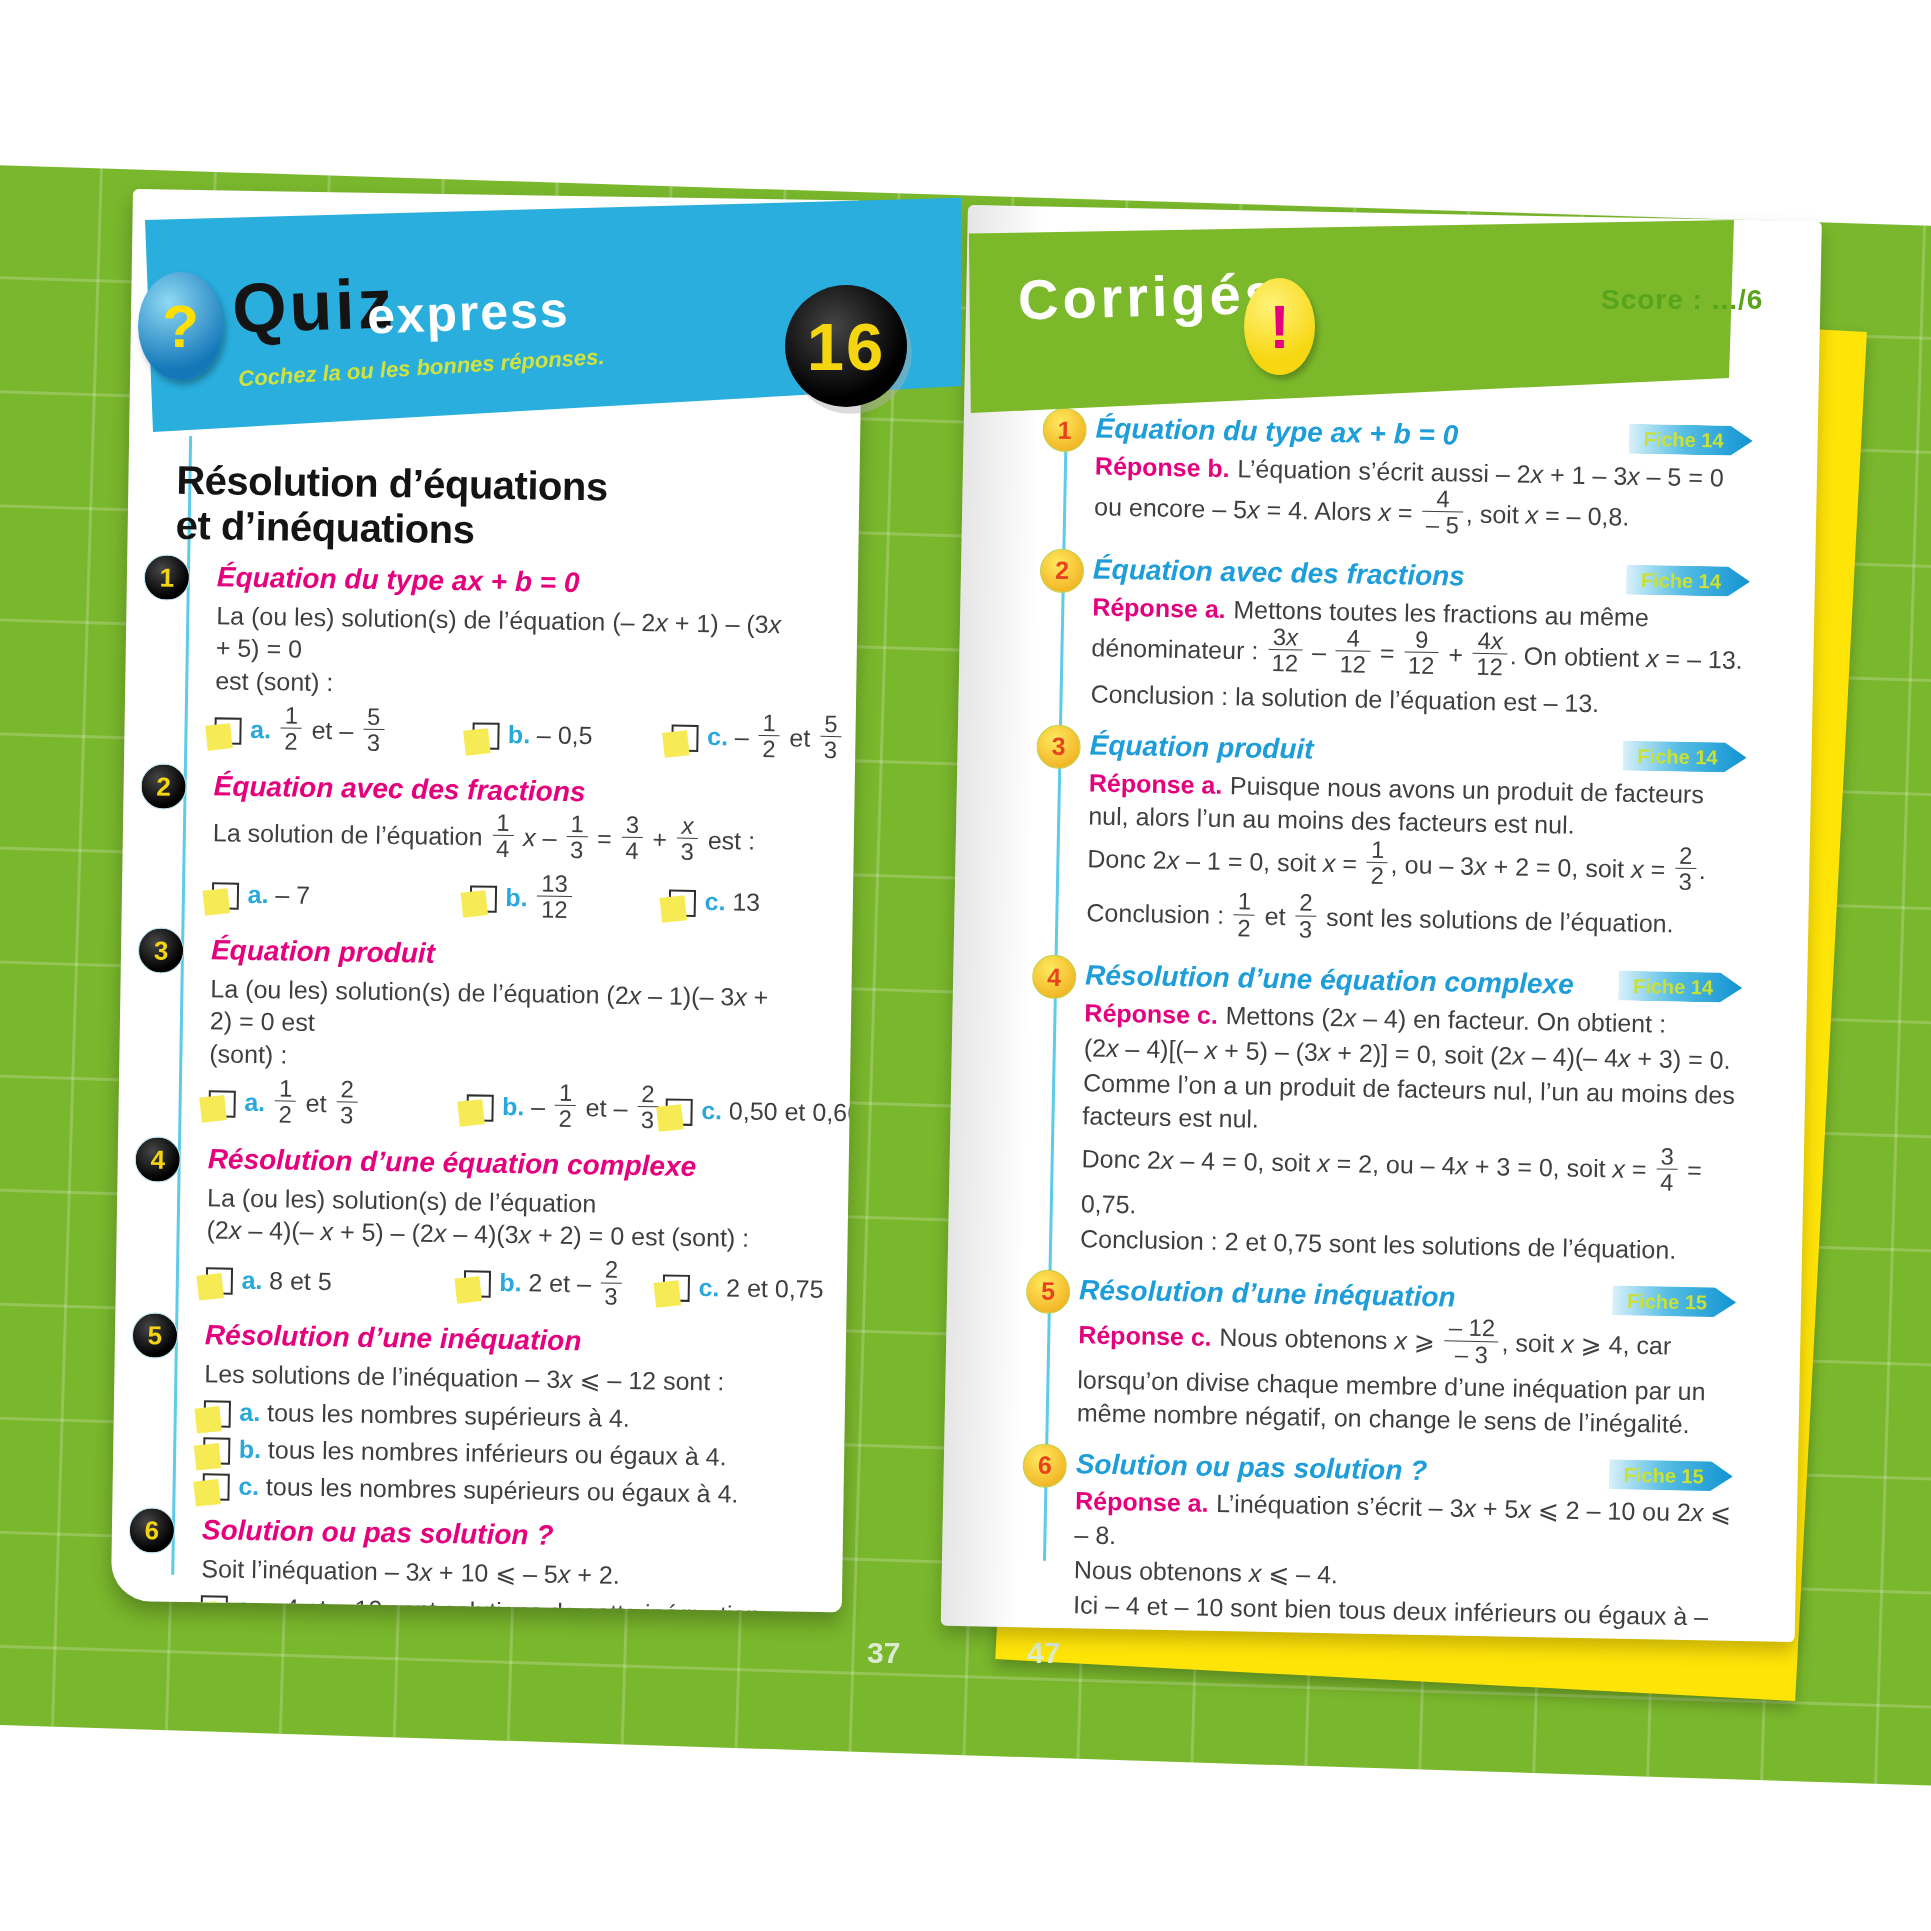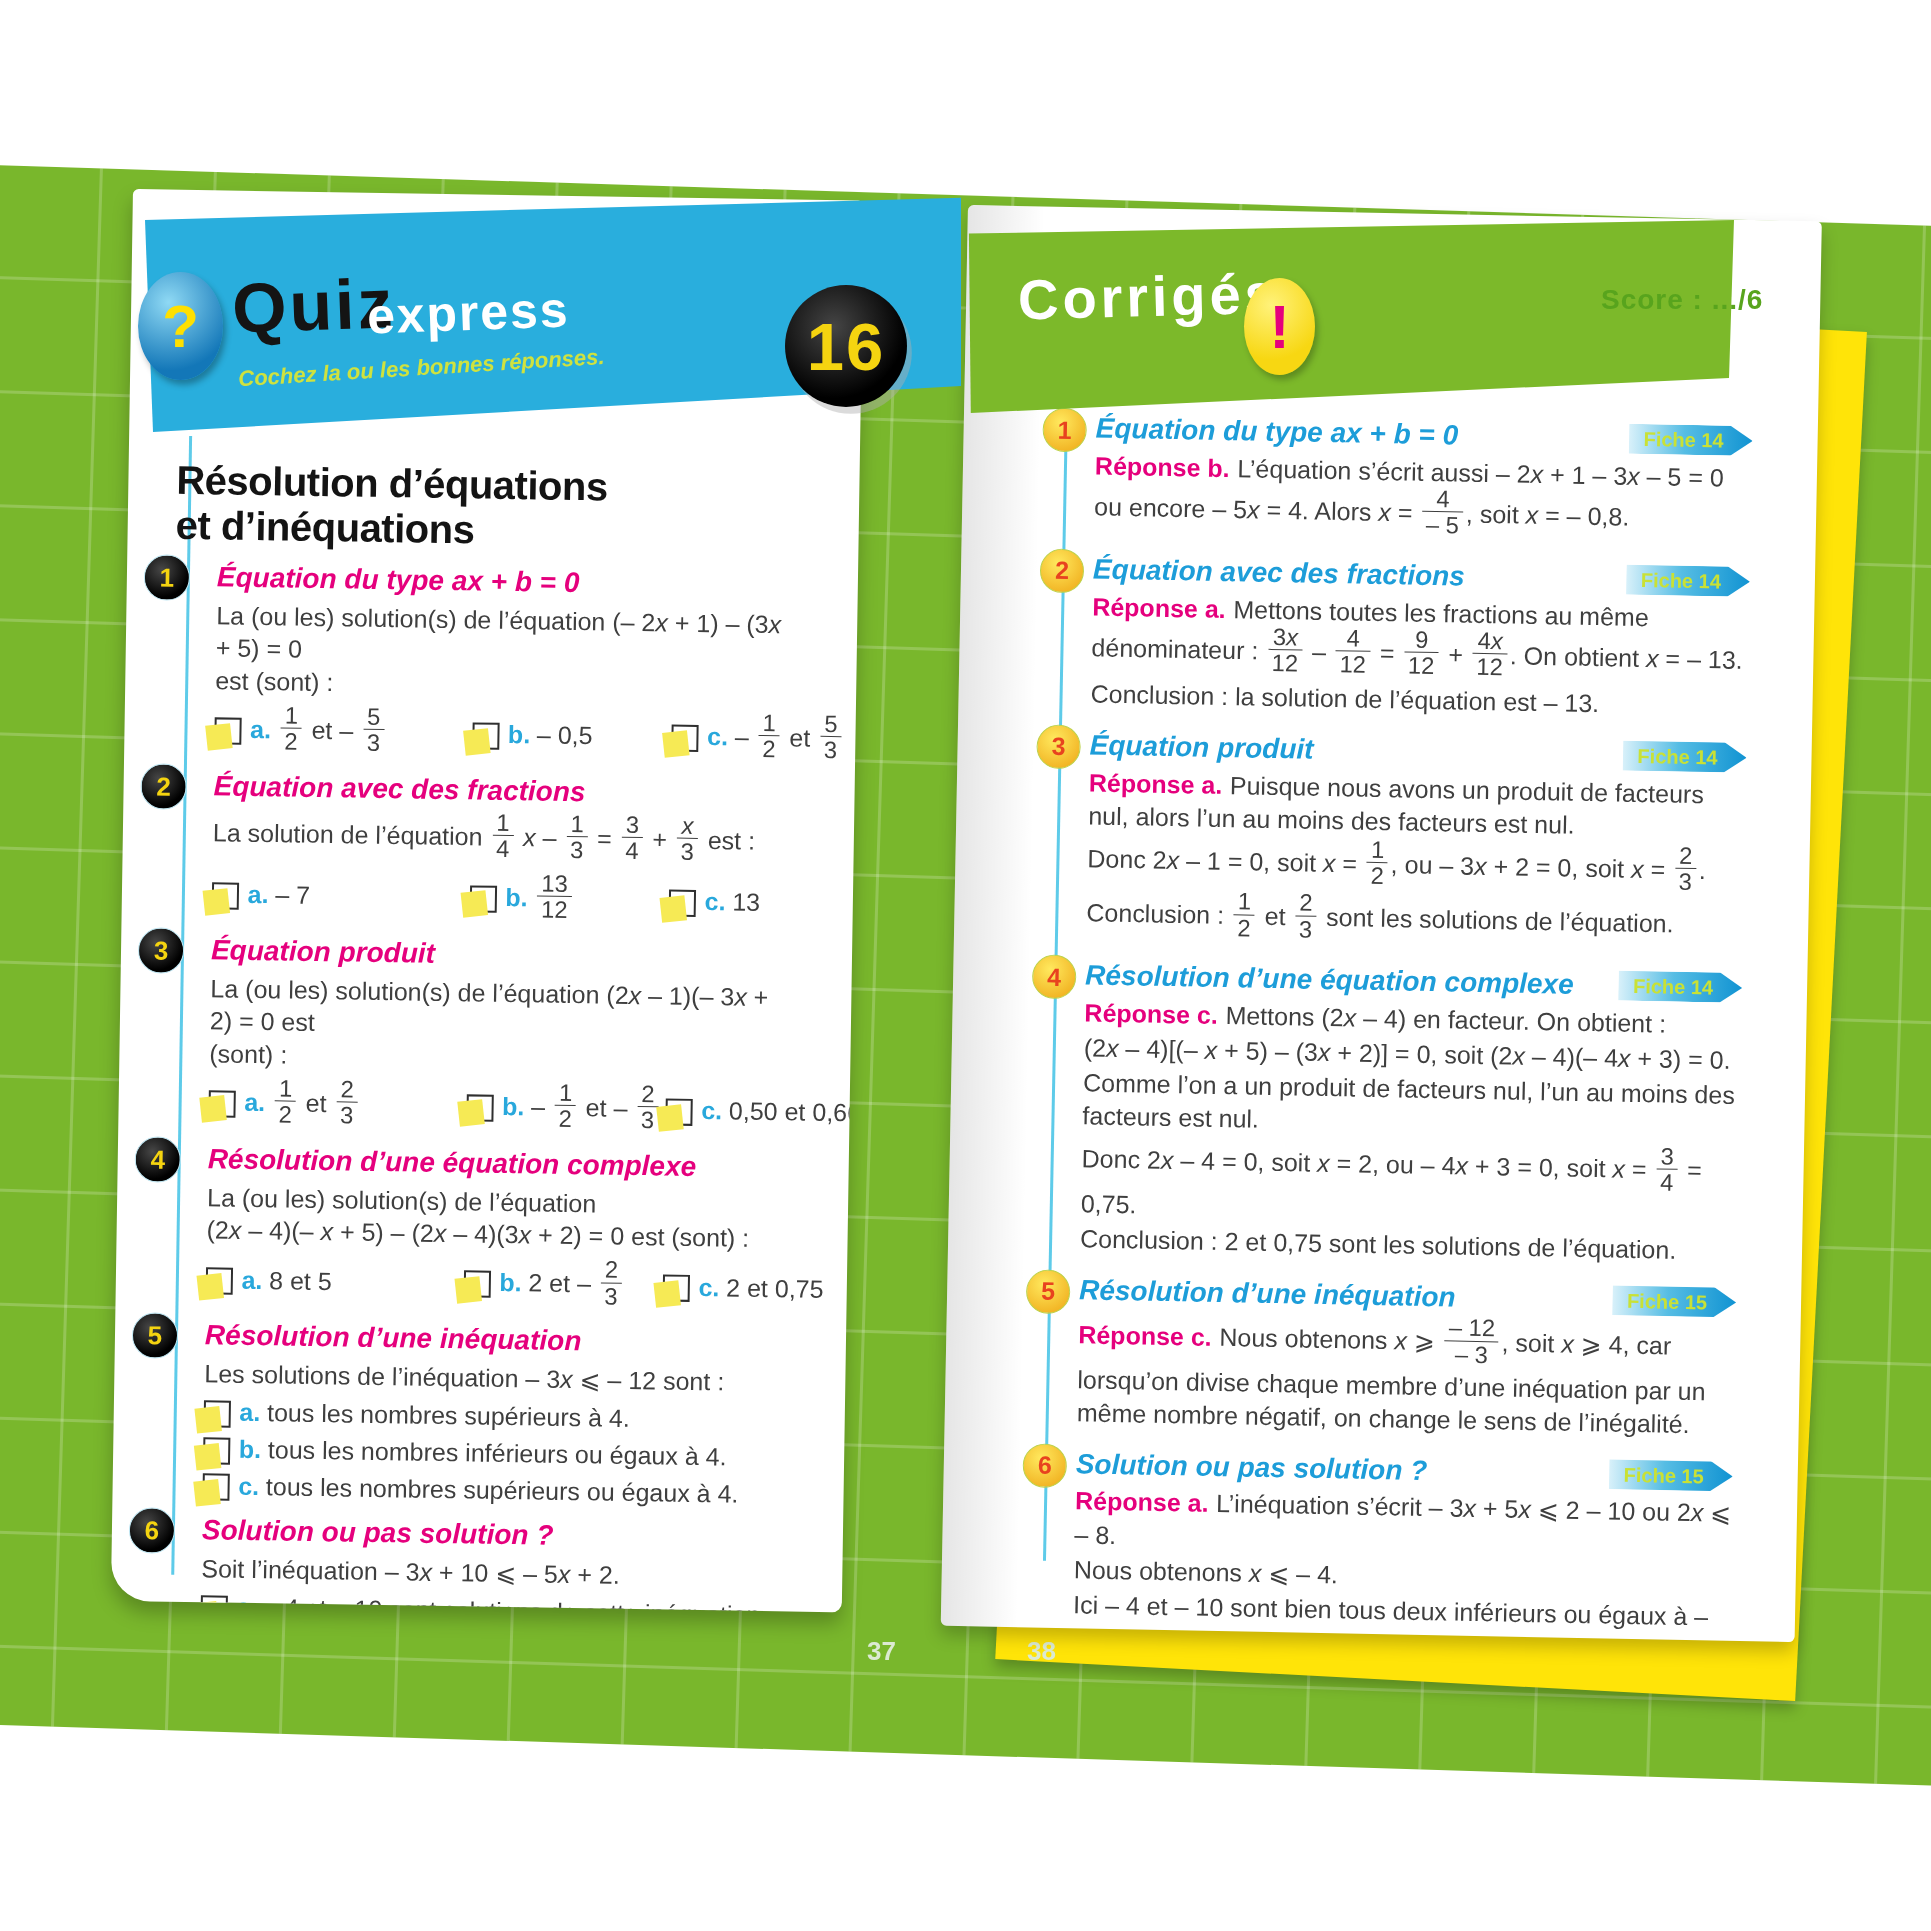--- a/index.html
+++ b/index.html
@@ -12,21 +12,21 @@
   
   .green-bg{
     position:absolute;left:-39px;top:196px;width:2018px;height:1559px;
     background:#79b72c;z-index:1;transform:rotate(1.8deg);
     background-image:
       linear-gradient(90deg,rgba(255,255,255,.20) 0 2.9px,transparent 2.9px),
       linear-gradient(0deg,rgba(255,255,255,.20) 0 2.9px,transparent 2.9px);
     background-size:114px 114px;
   }
   .page-num{
-    position:absolute;z-index:2;font-size:26px;font-weight:bold;color:#dcead2;
+    position:absolute;z-index:2;font-size:30px;font-weight:bold;color:#dcead2;
   }
   
   .page-left{
     position:absolute;left:133px;top:189px;width:731px;height:1412px;z-index:3;
     background:#ffffff;border-radius:5.8px 5.8px 9.7px 39px;
     transform:rotate(0.9deg);transform-origin:top left;
     box-shadow:0 11.6px 19.3px rgba(0,0,0,.25);
     overflow:hidden;
   }
   .spine{position:absolute;width:2.9px;background:#5ecbe9;}
@@ -321,14 +321,14 @@
   </div>
 </div>
 
 <div class="banner-green">
   <div class="corriges-word">Corrigés</div>
 </div>
 <div class="badge-ex">!</div>
 <div class="score">Score : .../6</div>
 
 <div class="page-num" style="left:867px;top:1636px;">37</div>
-<div class="page-num" style="left:1027px;top:1636px;">38</div>
+<div class="page-num" style="left:1027px;top:1636px;">47</div>
 
 
 </body></html>

